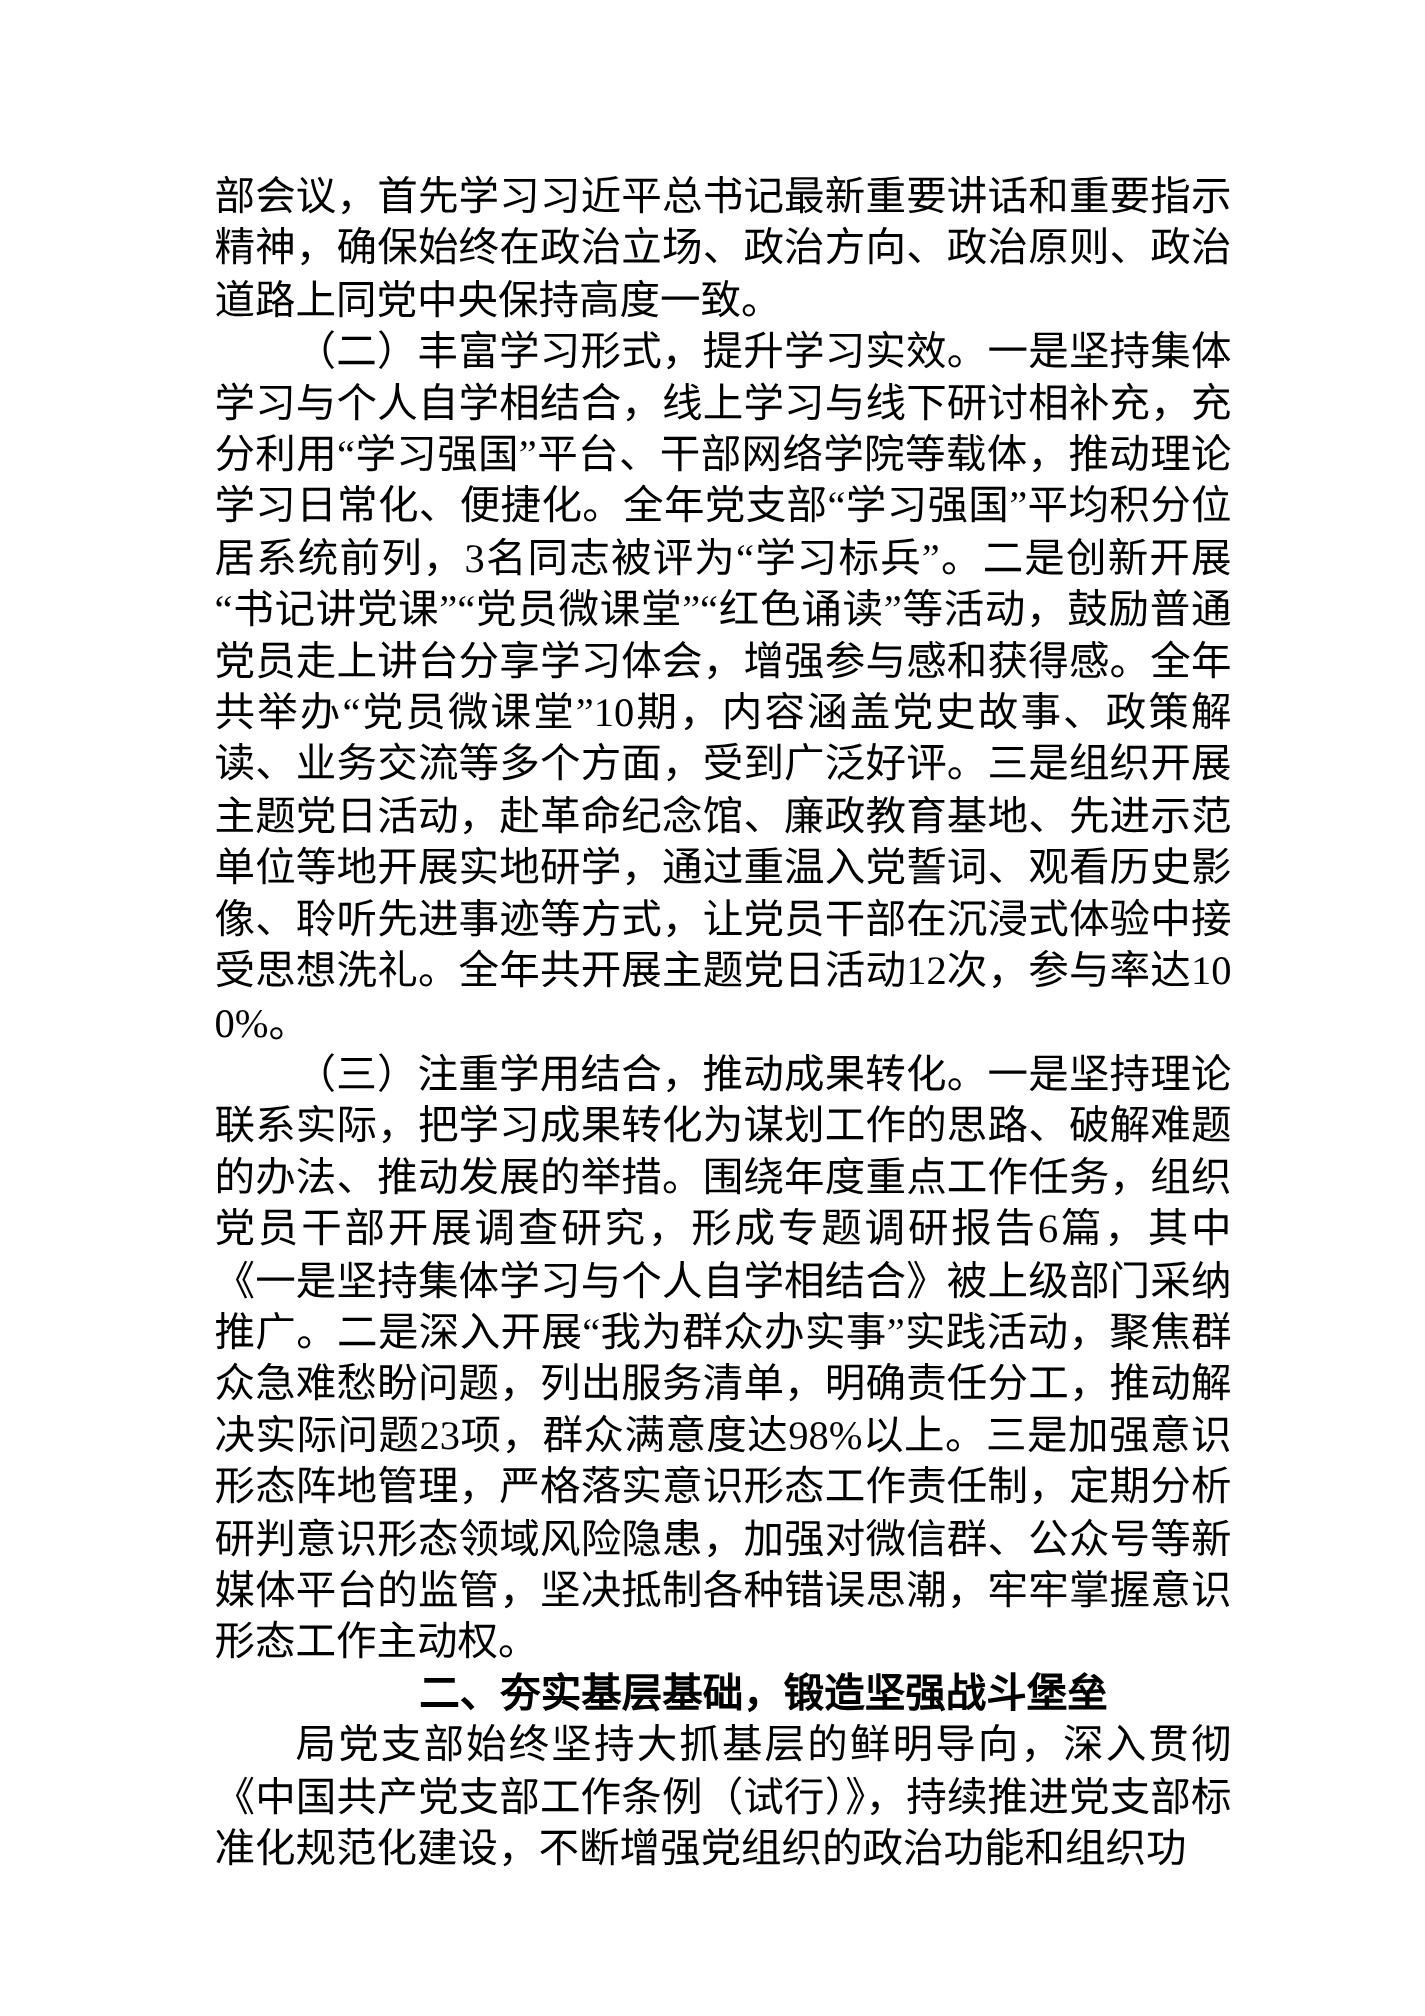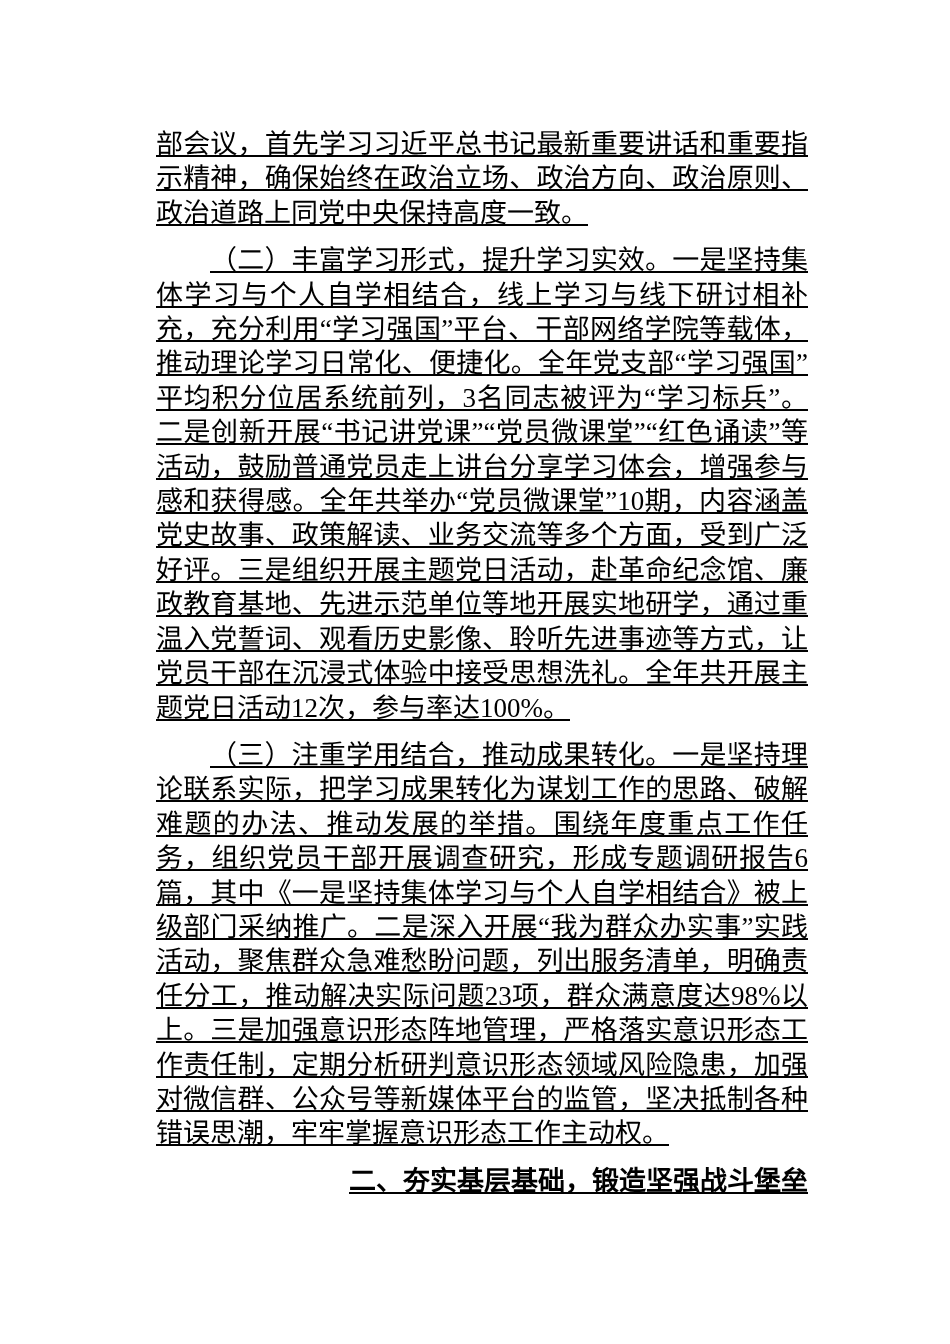--- a/index.html
+++ b/index.html
@@ -27,36 +27,36 @@
     color: #000000;
     font-family: "Liberation Serif", "DejaVu Serif", serif;
     font-size: 27px;
     line-height: 34.4px;
     text-align: justify;
     text-justify: inter-character;
     word-break: break-all;
     overflow-wrap: break-word;
   }
   .para {
-    margin: 13px;
+    margin: 0;
     padding: 0;
     text-indent: 2em;
-    text-decoration: underline;
   }
   .para.no-indent {
     text-indent: 0;
   }
   .para.heading {
     font-weight: bold;
-    text-align: right;
+    text-align: center;
   }
 </style>
 </head>
 <body>
 
 <div class="doc-page">
   <div class="doc-body">
     <p class="para no-indent">部会议，首先学习习近平总书记最新重要讲话和重要指示精神，确保始终在政治立场、政治方向、政治原则、政治道路上同党中央保持高度一致。</p>
     <p class="para">（二）丰富学习形式，提升学习实效。一是坚持集体学习与个人自学相结合，线上学习与线下研讨相补充，充分利用“学习强国”平台、干部网络学院等载体，推动理论学习日常化、便捷化。全年党支部“学习强国”平均积分位居系统前列，3名同志被评为“学习标兵”。二是创新开展“书记讲党课”“党员微课堂”“红色诵读”等活动，鼓励普通党员走上讲台分享学习体会，增强参与感和获得感。全年共举办“党员微课堂”10期，内容涵盖党史故事、政策解读、业务交流等多个方面，受到广泛好评。三是组织开展主题党日活动，赴革命纪念馆、廉政教育基地、先进示范单位等地开展实地研学，通过重温入党誓词、观看历史影像、聆听先进事迹等方式，让党员干部在沉浸式体验中接受思想洗礼。全年共开展主题党日活动12次，参与率达100%。</p>
     <p class="para">（三）注重学用结合，推动成果转化。一是坚持理论联系实际，把学习成果转化为谋划工作的思路、破解难题的办法、推动发展的举措。围绕年度重点工作任务，组织党员干部开展调查研究，形成专题调研报告6篇，其中《一是坚持集体学习与个人自学相结合》被上级部门采纳推广。二是深入开展“我为群众办实事”实践活动，聚焦群众急难愁盼问题，列出服务清单，明确责任分工，推动解决实际问题23项，群众满意度达98%以上。三是加强意识形态阵地管理，严格落实意识形态工作责任制，定期分析研判意识形态领域风险隐患，加强对微信群、公众号等新媒体平台的监管，坚决抵制各种错误思潮，牢牢掌握意识形态工作主动权。</p>
     <p class="para heading">二、夯实基层基础，锻造坚强战斗堡垒</p>
+    <p class="para">局党支部始终坚持大抓基层的鲜明导向，深入贯彻《中国共产党支部工作条例（试行）》，持续推进党支部标准化规范化建设，不断增强党组织的政治功能和组织功</p>
   </div>
 </div>
 
 </body></html>

